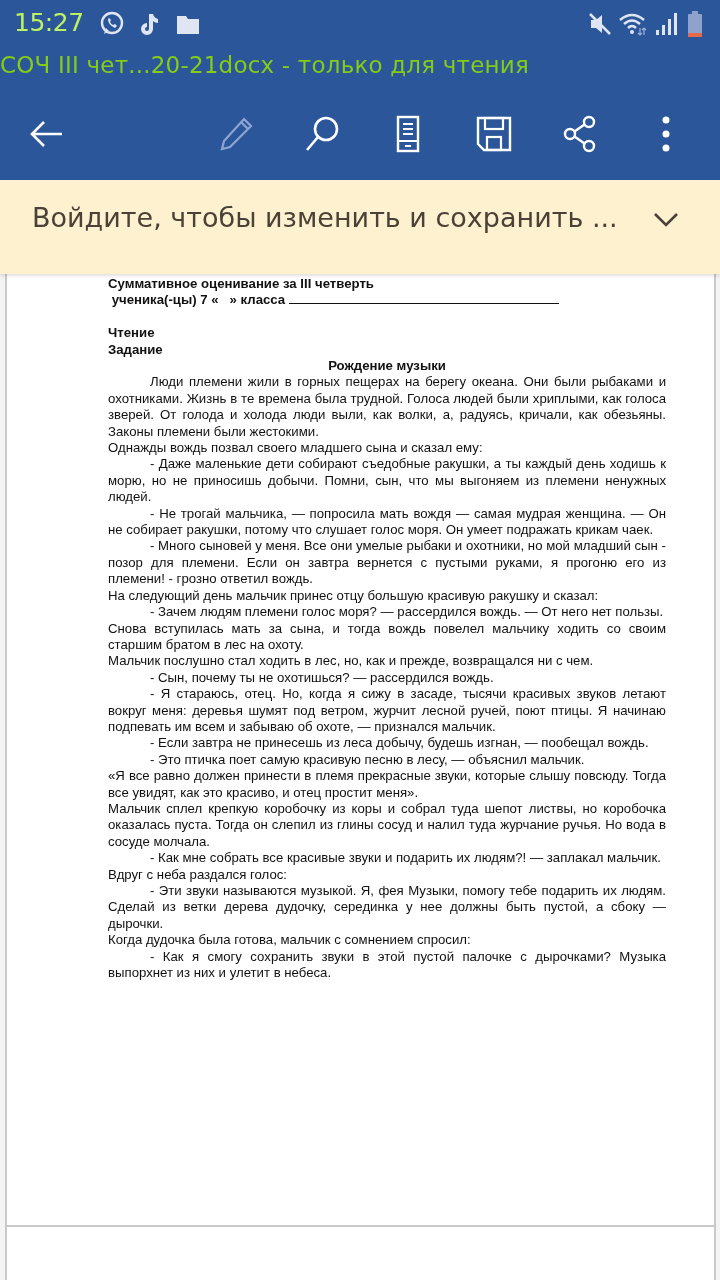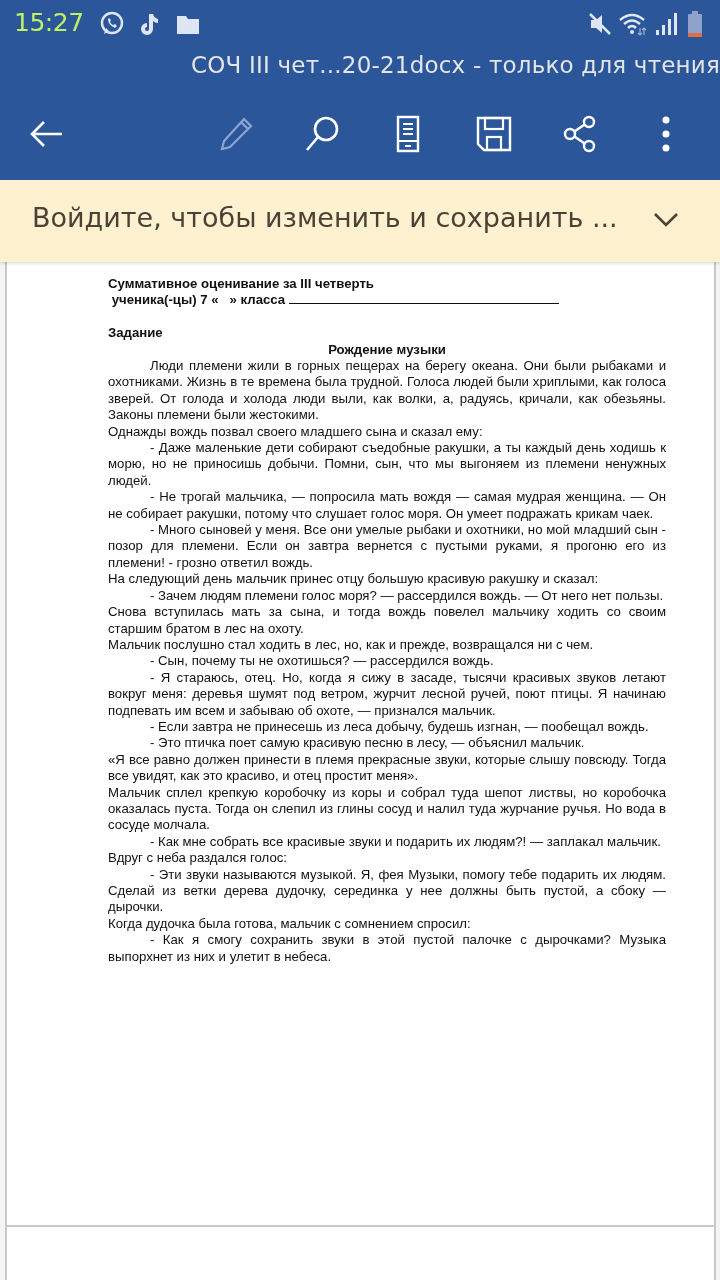--- a/index.html
+++ b/index.html
@@ -3,24 +3,24 @@
   <meta charset="utf-8">
   <style>
     * { box-sizing: border-box; margin: 0; padding: 0; }
     html, body { width: 720px; height: 1280px; overflow: hidden; background: #f4f4f4; }
     body { font-family: "DejaVu Sans", sans-serif; position: relative; }
 
     .topbar { position: absolute; left: 0; top: 0; width: 720px; height: 180px; background: #2b579a; color: #e8ecf5; }
     .statusbar { position: absolute; left: 0; top: 0; width: 720px; height: 50px; }
     .status-time { position: absolute; left: 14px; top: 8px; font-size: 25px; color: #bef264; letter-spacing: -0.5px; }
     .status-icon { position: absolute; top: 10px; width: 28px; height: 28px; }
-    .title { position: absolute; left: 0; right: 0; top: 52px; text-align: right; font-size: 23px; color: #e5e5e5; letter-spacing: 0.2px; }
+    .title { position: absolute; left: 0; right: 0; top: 52px; text-align: left; font-size: 23px; color: #84cc16; letter-spacing: 0.2px; }
     .toolbar-btn { position: absolute; top: 110px; width: 48px; height: 48px; display: flex; align-items: center; justify-content: center; }
 
-    .banner { position: absolute; left: 0; top: 180px; width: 720px; height: 82px; background: #fdf1cf; box-shadow: 0 2px 3px rgba(0,0,0,0.12); z-index: 2; }
+    .banner { position: absolute; left: 0; top: 180px; width: 720px; height: 94px; background: #fdf1cf; box-shadow: 0 2px 3px rgba(0,0,0,0.12); z-index: 2; }
     .banner-text { position: absolute; left: 32px; top: 22px; font-size: 27px; color: #4a4236; }
     .banner-chevron { position: absolute; left: 648px; top: 22px; width: 36px; height: 36px; display: flex; align-items: center; justify-content: center; }
 
     .page { position: absolute; left: 5px; top: 262px; width: 711px; height: 1172px; background: #ffffff; border: 2px solid #c9c9c9; border-top: none; }
     .page2 { position: absolute; left: 5px; top: 1225px; width: 711px; height: 80px; background: #ffffff; border: 2px solid #c9c9c9; }
 
     .doc { position: absolute; left: 101px; top: 14px; width: 558px; font-family: "Liberation Sans", sans-serif; font-size: 13.2px; line-height: 16.4px; color: #111; }
     .doc .b { font-weight: bold; }
     .doc .center { text-align: center; }
     .doc p { margin: 0; }
@@ -144,20 +144,21 @@
         <path d="M3 8 L14 19 L25 8" fill="none" stroke="#4a4236" stroke-width="2.6"></path>
       </svg>
   </span>
 </div>
 
 <div class="page">
   <div class="doc">
     <p class="b">Суммативное оценивание за III четверть</p>
     <p class="b"><span style="white-space:pre;"> ученика(-цы) 7 «   » класса </span><span class="underline"></span></p>
     <div class="gap"></div>
+    <p class="b">Чтение</p>
     <p class="b">Задание</p>
     <p class="b center">Рождение музыки</p>
     <div id="paras">
         <p class="j ind">Люди племени жили в горных пещерах на берегу океана. Они были рыбаками и охотниками. Жизнь в те времена была трудной. Голоса людей были хриплыми, как голоса зверей. От голода и холода люди выли, как волки, а, радуясь, кричали, как обезьяны. Законы племени были жестокими.</p>
         <p class="j">Однажды вождь позвал своего младшего сына и сказал ему:</p>
         <p class="j ind">- Даже маленькие дети собирают съедобные ракушки, а ты каждый день ходишь к морю, но не приносишь добычи. Помни, сын, что мы выгоняем из племени ненужных людей.</p>
         <p class="j ind">- Не трогай мальчика, — попросила мать вождя — самая мудрая женщина. — Он не собирает ракушки, потому что слушает голос моря. Он умеет подражать крикам чаек.</p>
         <p class="j ind">-  Много сыновей у меня. Все они умелые рыбаки и охотники, но мой младший сын - позор для племени. Если он завтра вернется с пустыми руками, я прогоню его из племени! - грозно ответил вождь.</p>
         <p class="j">На следующий день мальчик принес отцу большую красивую ракушку и сказал:</p>
         <p class="j ind">- Зачем людям племени голос моря? — рассердился вождь. — От него нет пользы.</p>

